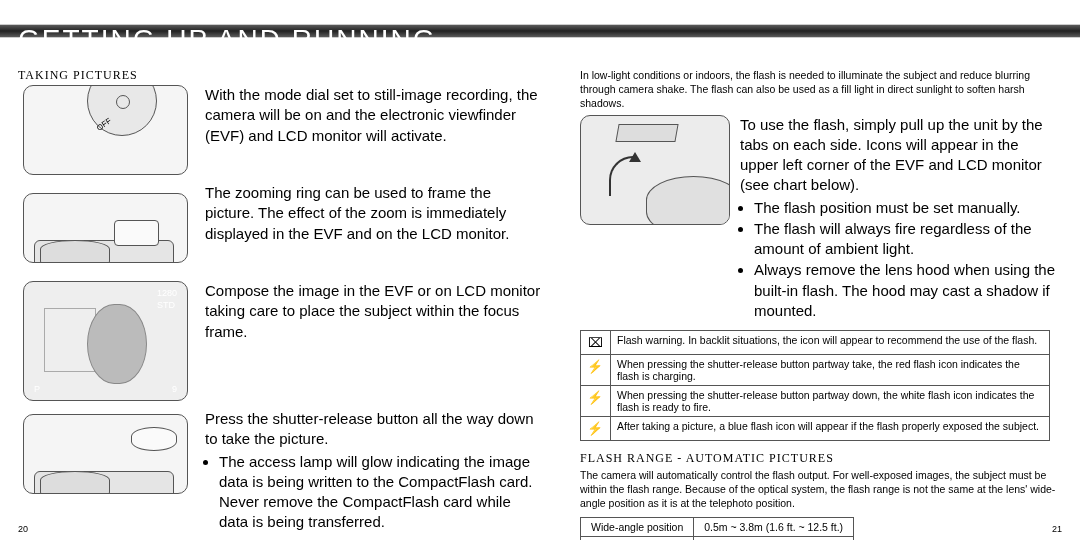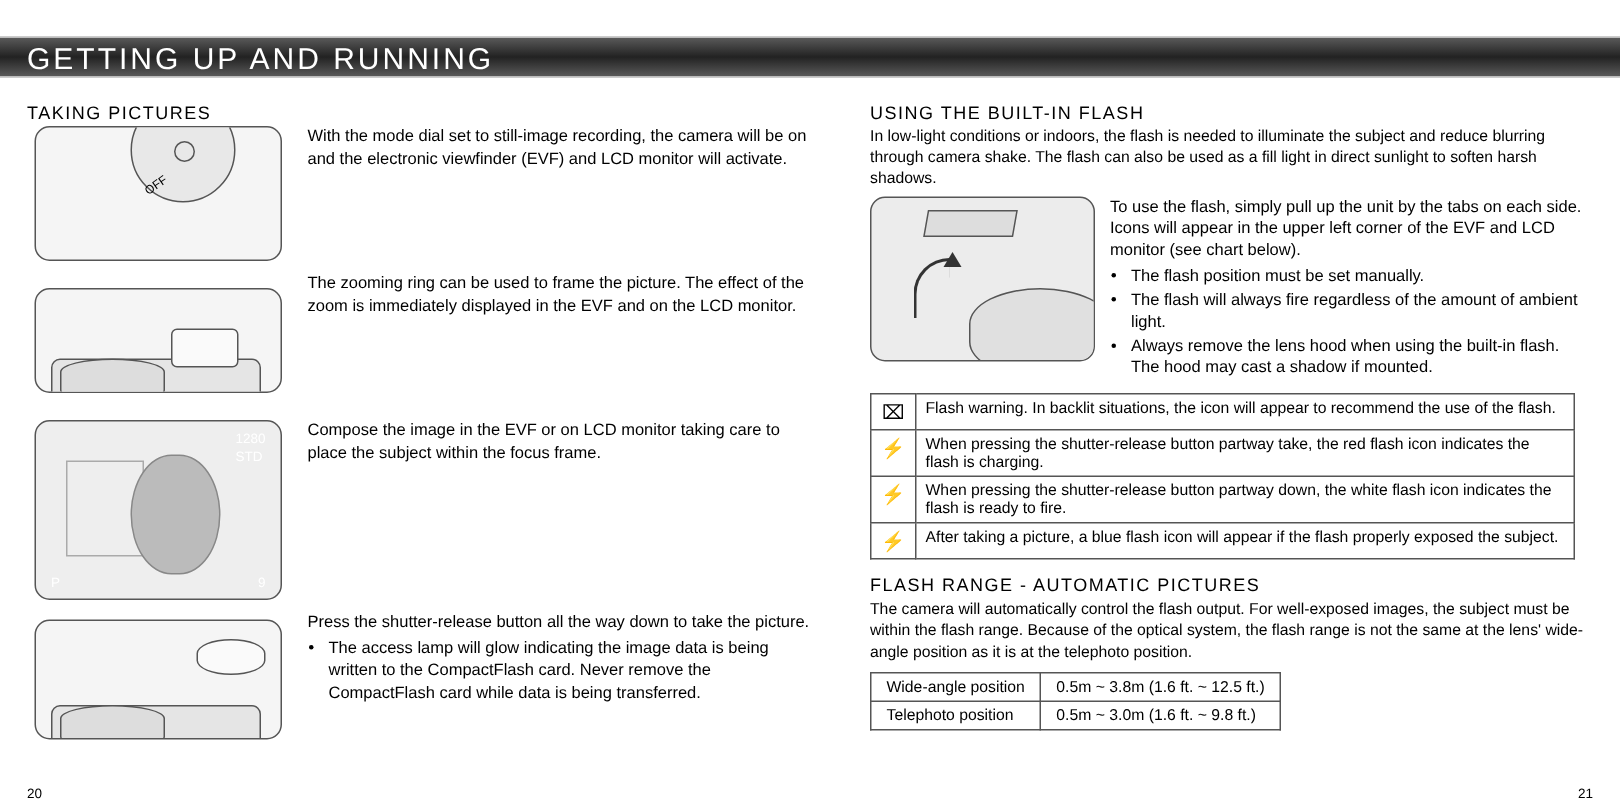--- a/index.html
+++ b/index.html
@@ -9,44 +9,45 @@
     background: #fff;
     font-family: Arial, Helvetica, sans-serif;
     font-size: 11px;
     color: #000;
     position: relative;
     overflow: hidden;
   }
   .banner {
     position: absolute;
     top: 24px; left: 0; right: 0;
-    height: 28px;
+    height: 14px;
     background: linear-gradient(#5a5a5a,#222,#5a5a5a);
     color: #fff;
-    font-size: 20px;
+    font-size: 28px;
     letter-spacing: 2px;
     font-weight: 300;
     padding-left: 18px;
     line-height: 30px;
     border-top: 1px solid #ccc;
     border-bottom: 1px solid #ccc;
   }
   .page {
     position: absolute;
     top: 60px;
     width: 525px;
     padding: 8px 0 0 0;
   }
   .page.left { left: 18px; }
   .page.right { left: 580px; width: 478px; }
   h2.sectionhead {
     font-size: 12px;
     font-weight: 400;
     letter-spacing: 1px;
     margin-bottom: 2px;
+    font-family: Liberation Serif, serif;
   }
   .row { display: flex; align-items: flex-start; margin-bottom: 8px; }
   .illus-slot {
     width: 175px;
     min-height: 90px;
     flex-shrink: 0;
     margin-right: 12px;
     display: flex;
     align-items: center;
     justify-content: center;
@@ -69,21 +70,21 @@
   .camtop { position:absolute; left:0; bottom:0; width:165px; height:60px; }
   .lens { width:70px;height:30px;border:1px solid #555;border-radius:50%/30%;background:#ddd;position:absolute;bottom:-8px;left:16px; }
   .body { width:140px;height:40px;border:1px solid #555;border-radius:6px;background:#e5e5e5;position:absolute;bottom:-18px;left:10px; }
   .pointer { position:absolute; left:90px; top:18px; width:45px;height:26px;border:1px solid #555;border-radius:4px;background:#fafafa; }
   .evf-frame {
     width:165px;height:120px;border:1.2px solid #555;border-radius:10px;background:#eee;position:relative;overflow:hidden;
   }
   .evf-frame .focus { position:absolute; left:20px; top:26px; width:52px;height:64px;border:1.5px solid #aaa; }
   .evf-frame .face { position:absolute; left:63px; top:22px; width:60px;height:80px;border-radius:50%/55%;background:#bbb;border:1px solid #888; }
   .evf-frame .cap { position:absolute; font-size:9px; color:#fff; }
-  .row-text { flex: 1; font-size: 11px; line-height: 1.35; }
+  .row-text { flex: 1; font-size: 15px; line-height: 1.35; }
   .row-text ul { margin-top: 2px; padding-left: 14px; }
   .row-text li { margin-bottom: 1px; }
   .flash-illus {
     width: 150px; height: 110px;
     border:1.2px solid #555; border-radius:10px; background:#ececec;
     flex-shrink:0; margin-right:10px;
     position:relative; overflow:hidden;
   }
   .flash-illus .flap { position:absolute; left:36px; top:8px; width:60px;height:18px;border:1px solid #555;background:#ddd;transform:skewX(-10deg); }
   .flash-illus .arrowup { position:absolute; left:28px; top:40px; width:24px;height:40px;border:2px solid #333;border-right:none;border-bottom:none;border-radius:40px 0 0 0; }
@@ -163,21 +164,20 @@
     <div class="row-text">
       <span>Press the shutter-release button all the way down to take the picture.</span>
       <ul>
           <li>The access lamp will glow indicating the image data is being written to the CompactFlash card. Never remove the CompactFlash card while data is being transferred.</li>
         </ul>
     </div>
   </div>
 </div>
 
 <div class="page right">
-  <h2 class="sectionhead">USING THE BUILT-IN FLASH</h2>
   <p class="intro">In low-light conditions or indoors, the flash is needed to illuminate the subject and reduce blurring through camera shake. The flash can also be used as a fill light in direct sunlight to soften harsh shadows.</p>
 
   <div class="row">
     <div class="flash-illus">
       <div class="flap"></div>
         <div class="arrowup"></div>
         <div class="lens2"></div>
     </div>
     <div class="row-text">
       <span>To use the flash, simply pull up the unit by the tabs on each side. Icons will appear in the upper left corner of the EVF and LCD monitor (see chart below).</span>

